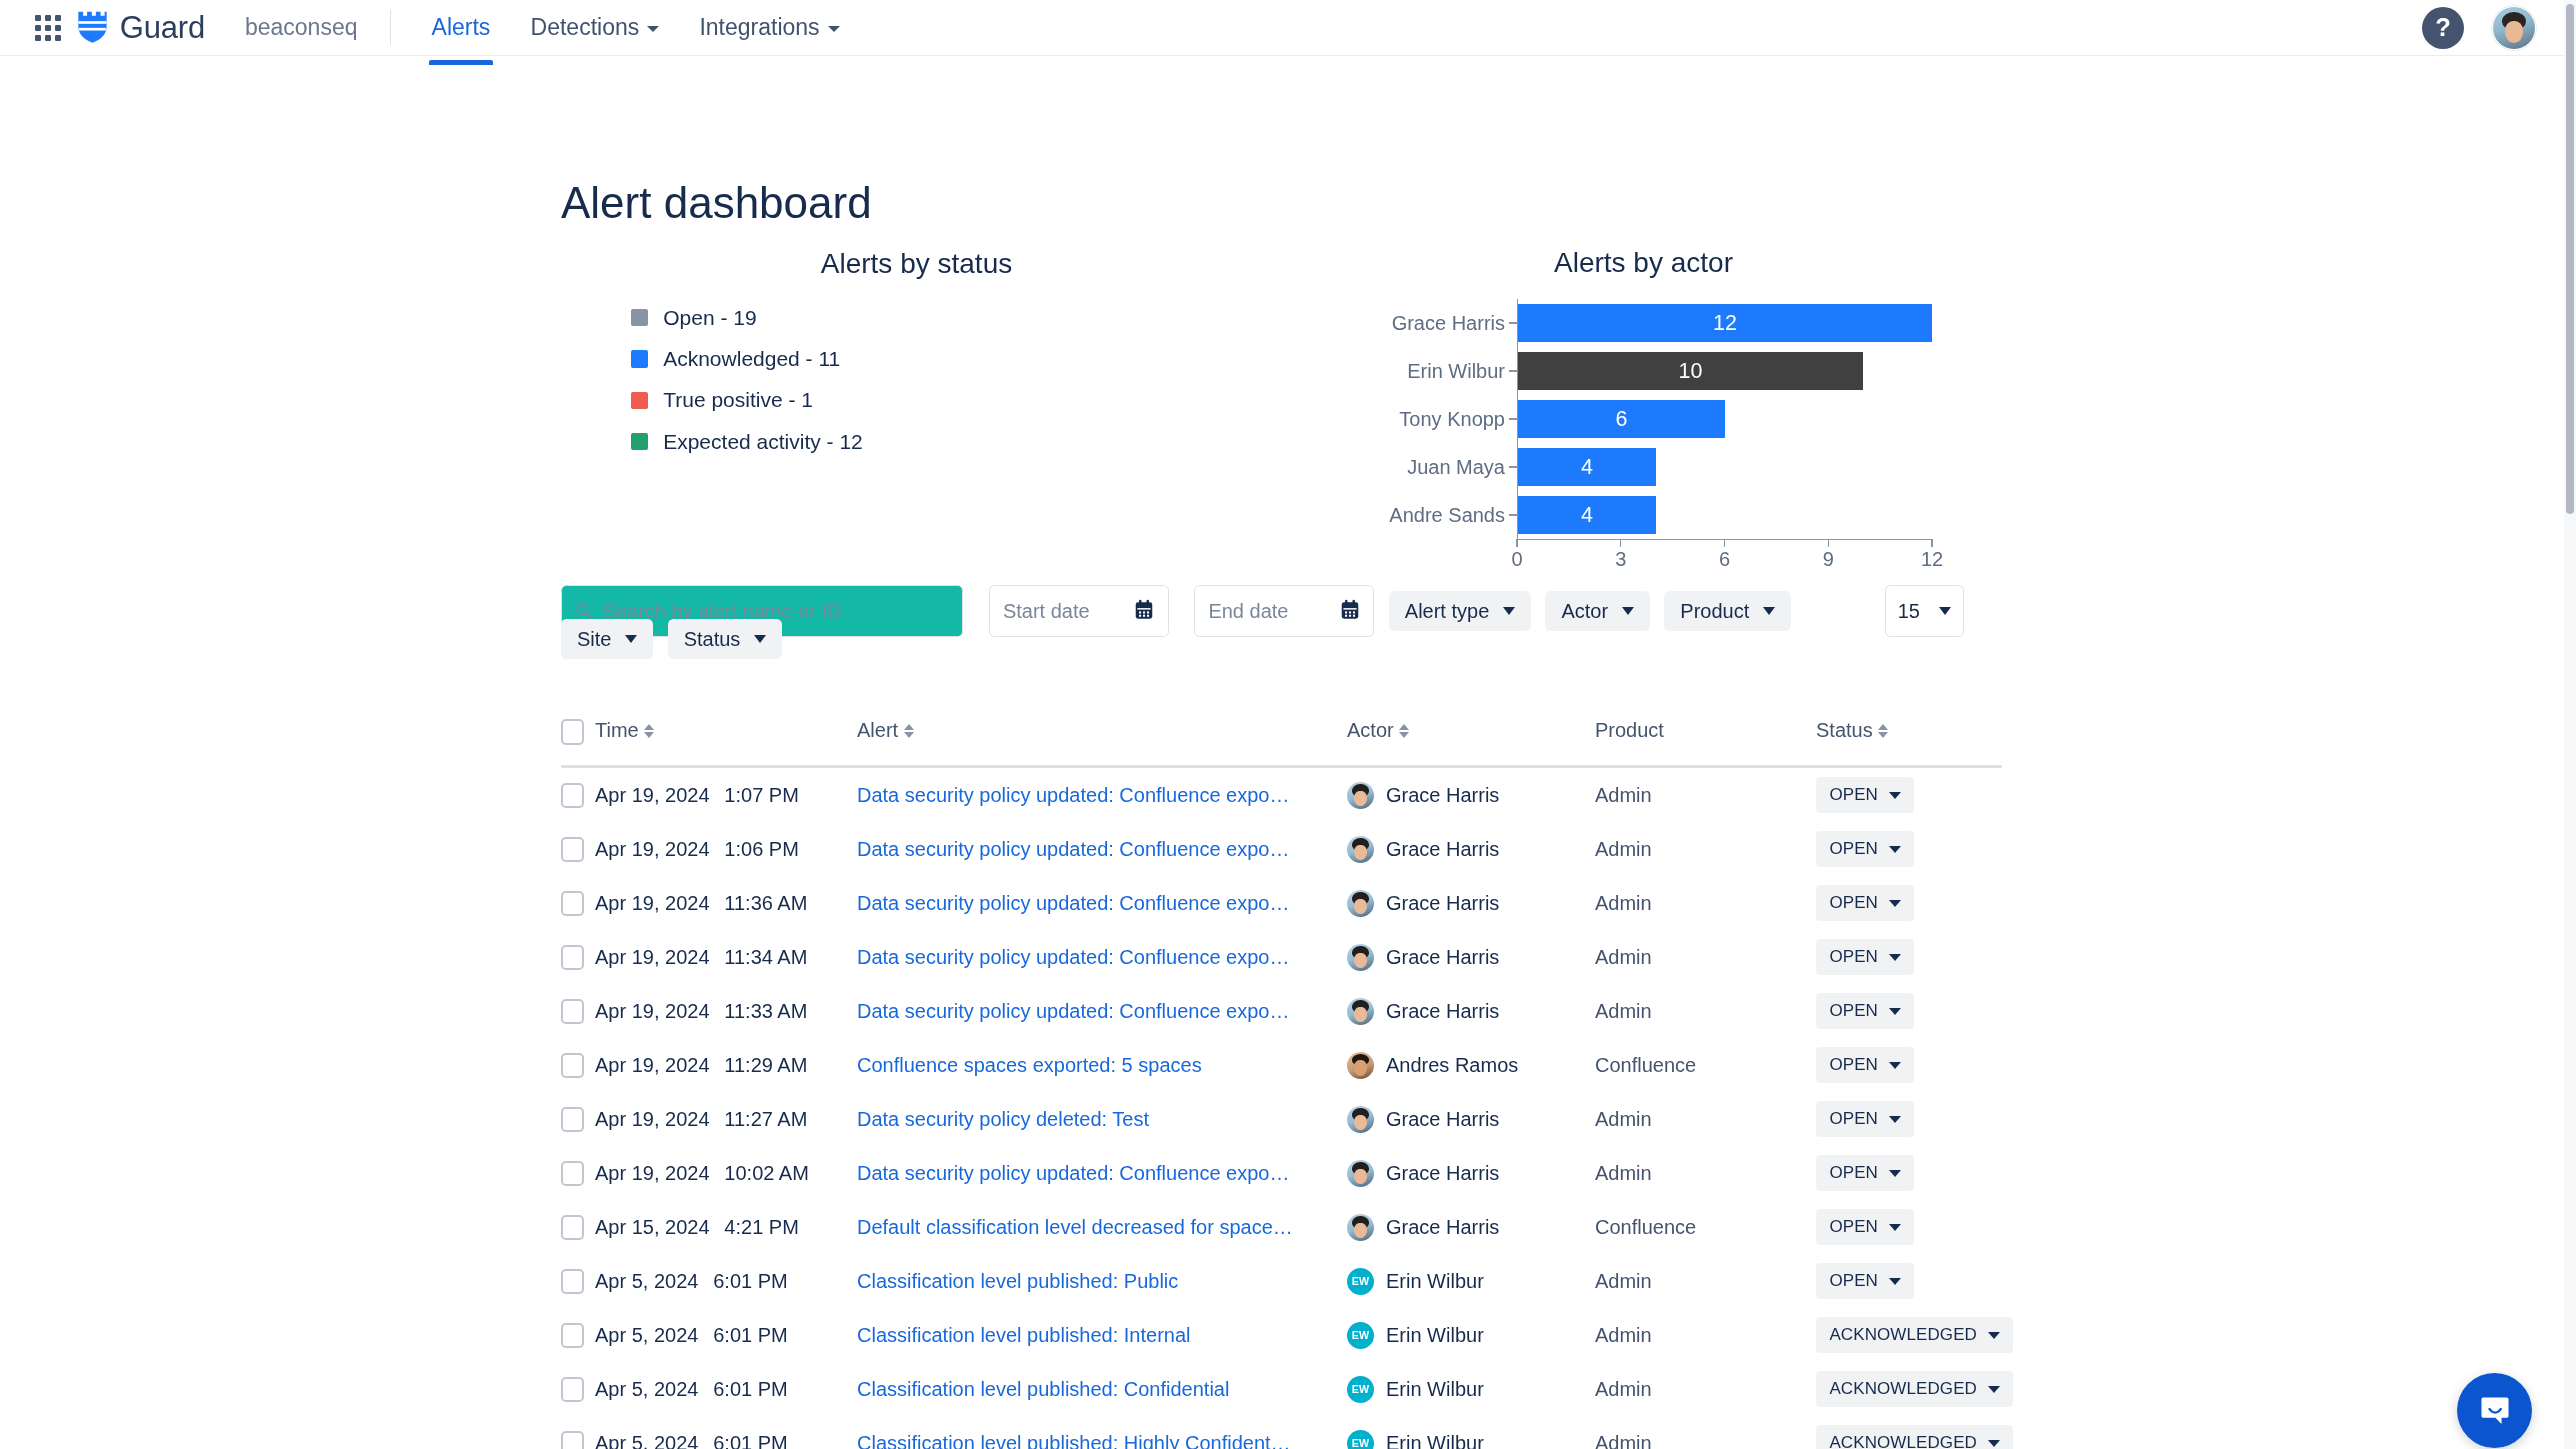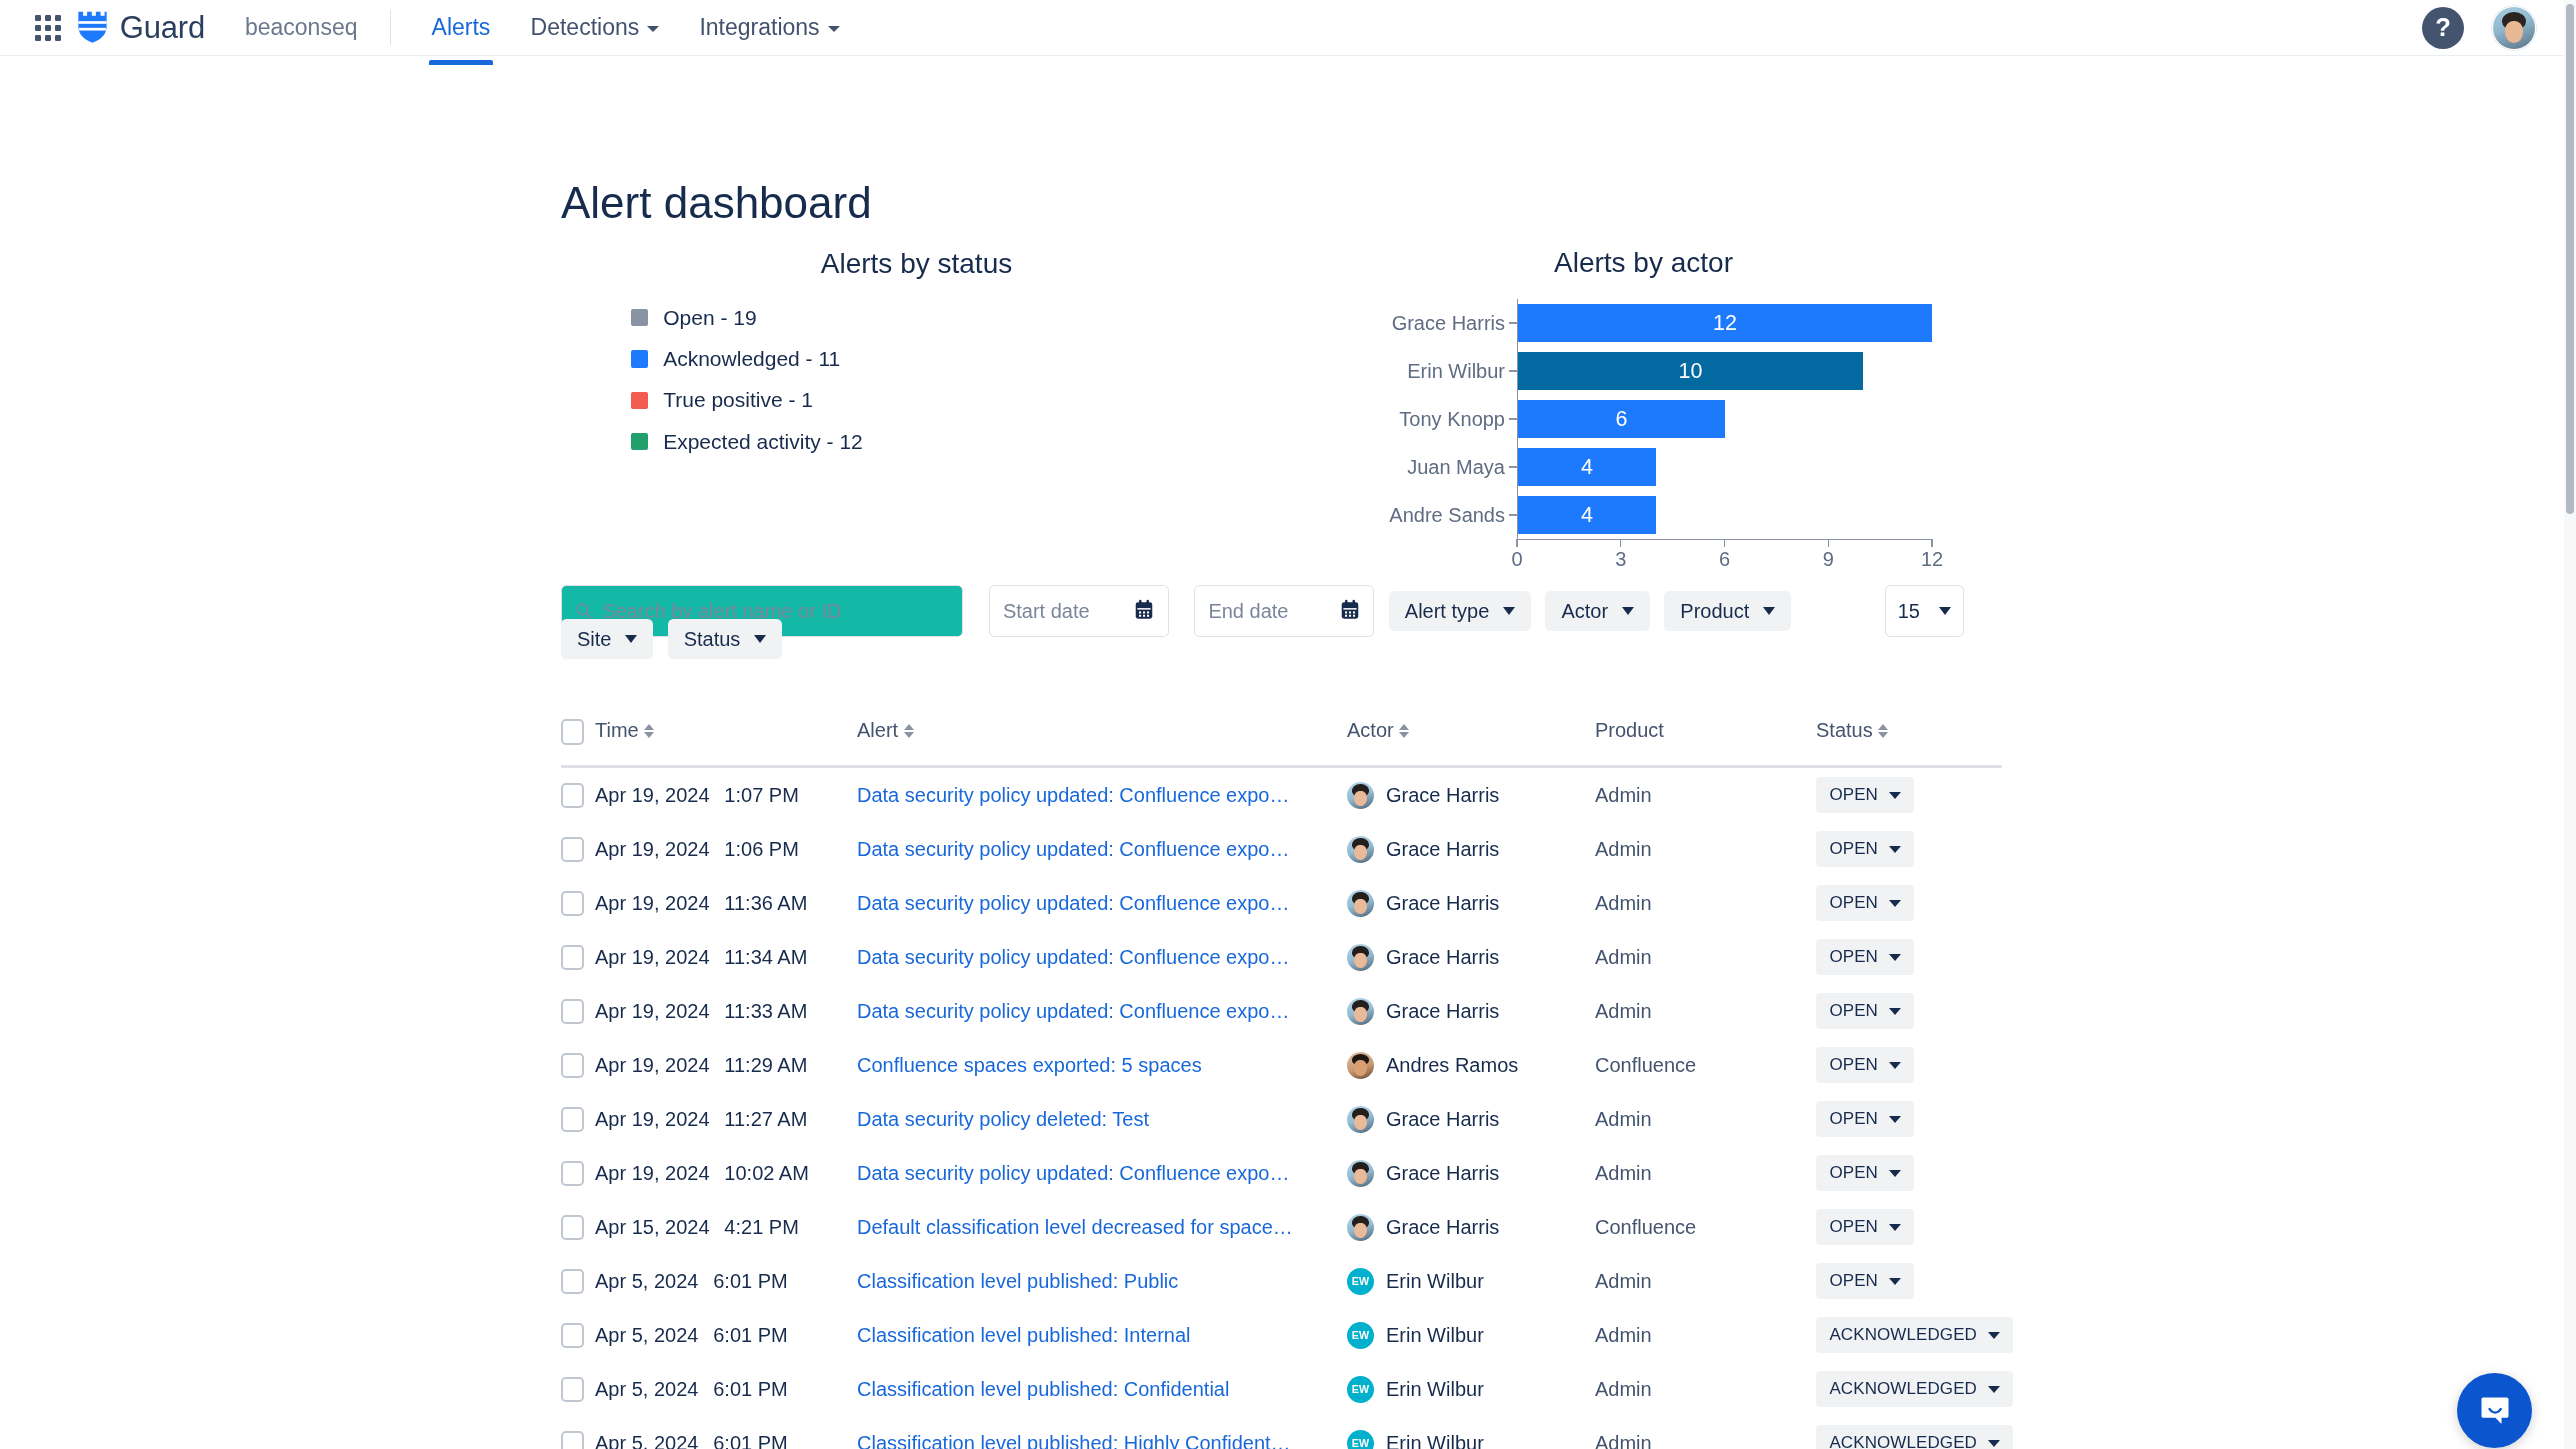--- a/index.html
+++ b/index.html
@@ -247,21 +247,21 @@
           <div class="bar-track">
             <div class="bar-fill" style="width:100%;background:#1d7afc">
               <span class="bar-val">12</span>
             </div>
           </div>
         </div>
         <div class="bar-row">
           <div class="bar-label">Erin Wilbur</div>
           <div class="bar-tick"></div>
           <div class="bar-track">
-            <div class="bar-fill" style="width:83.33333333333334%;background:#0369a1">
+            <div class="bar-fill" style="width:83.33333333333334%;background:#404040">
               <span class="bar-val">10</span>
             </div>
           </div>
         </div>
         <div class="bar-row">
           <div class="bar-label">Tony Knopp</div>
           <div class="bar-tick"></div>
           <div class="bar-track">
             <div class="bar-fill" style="width:50%;background:#1d7afc">
               <span class="bar-val">6</span>

